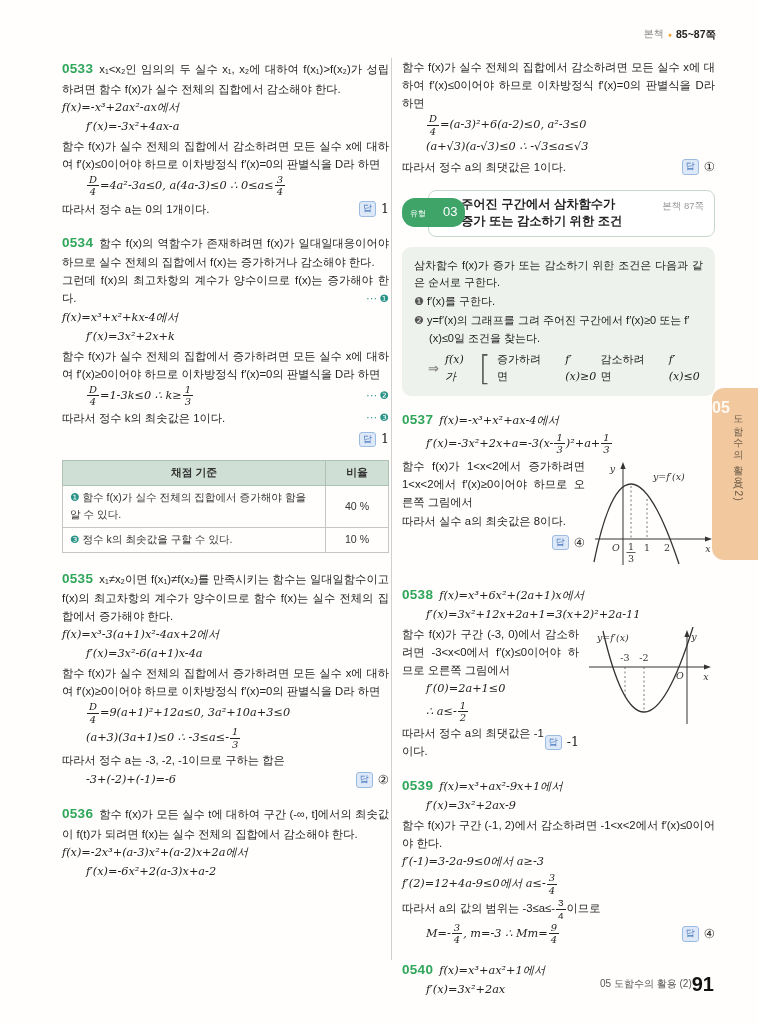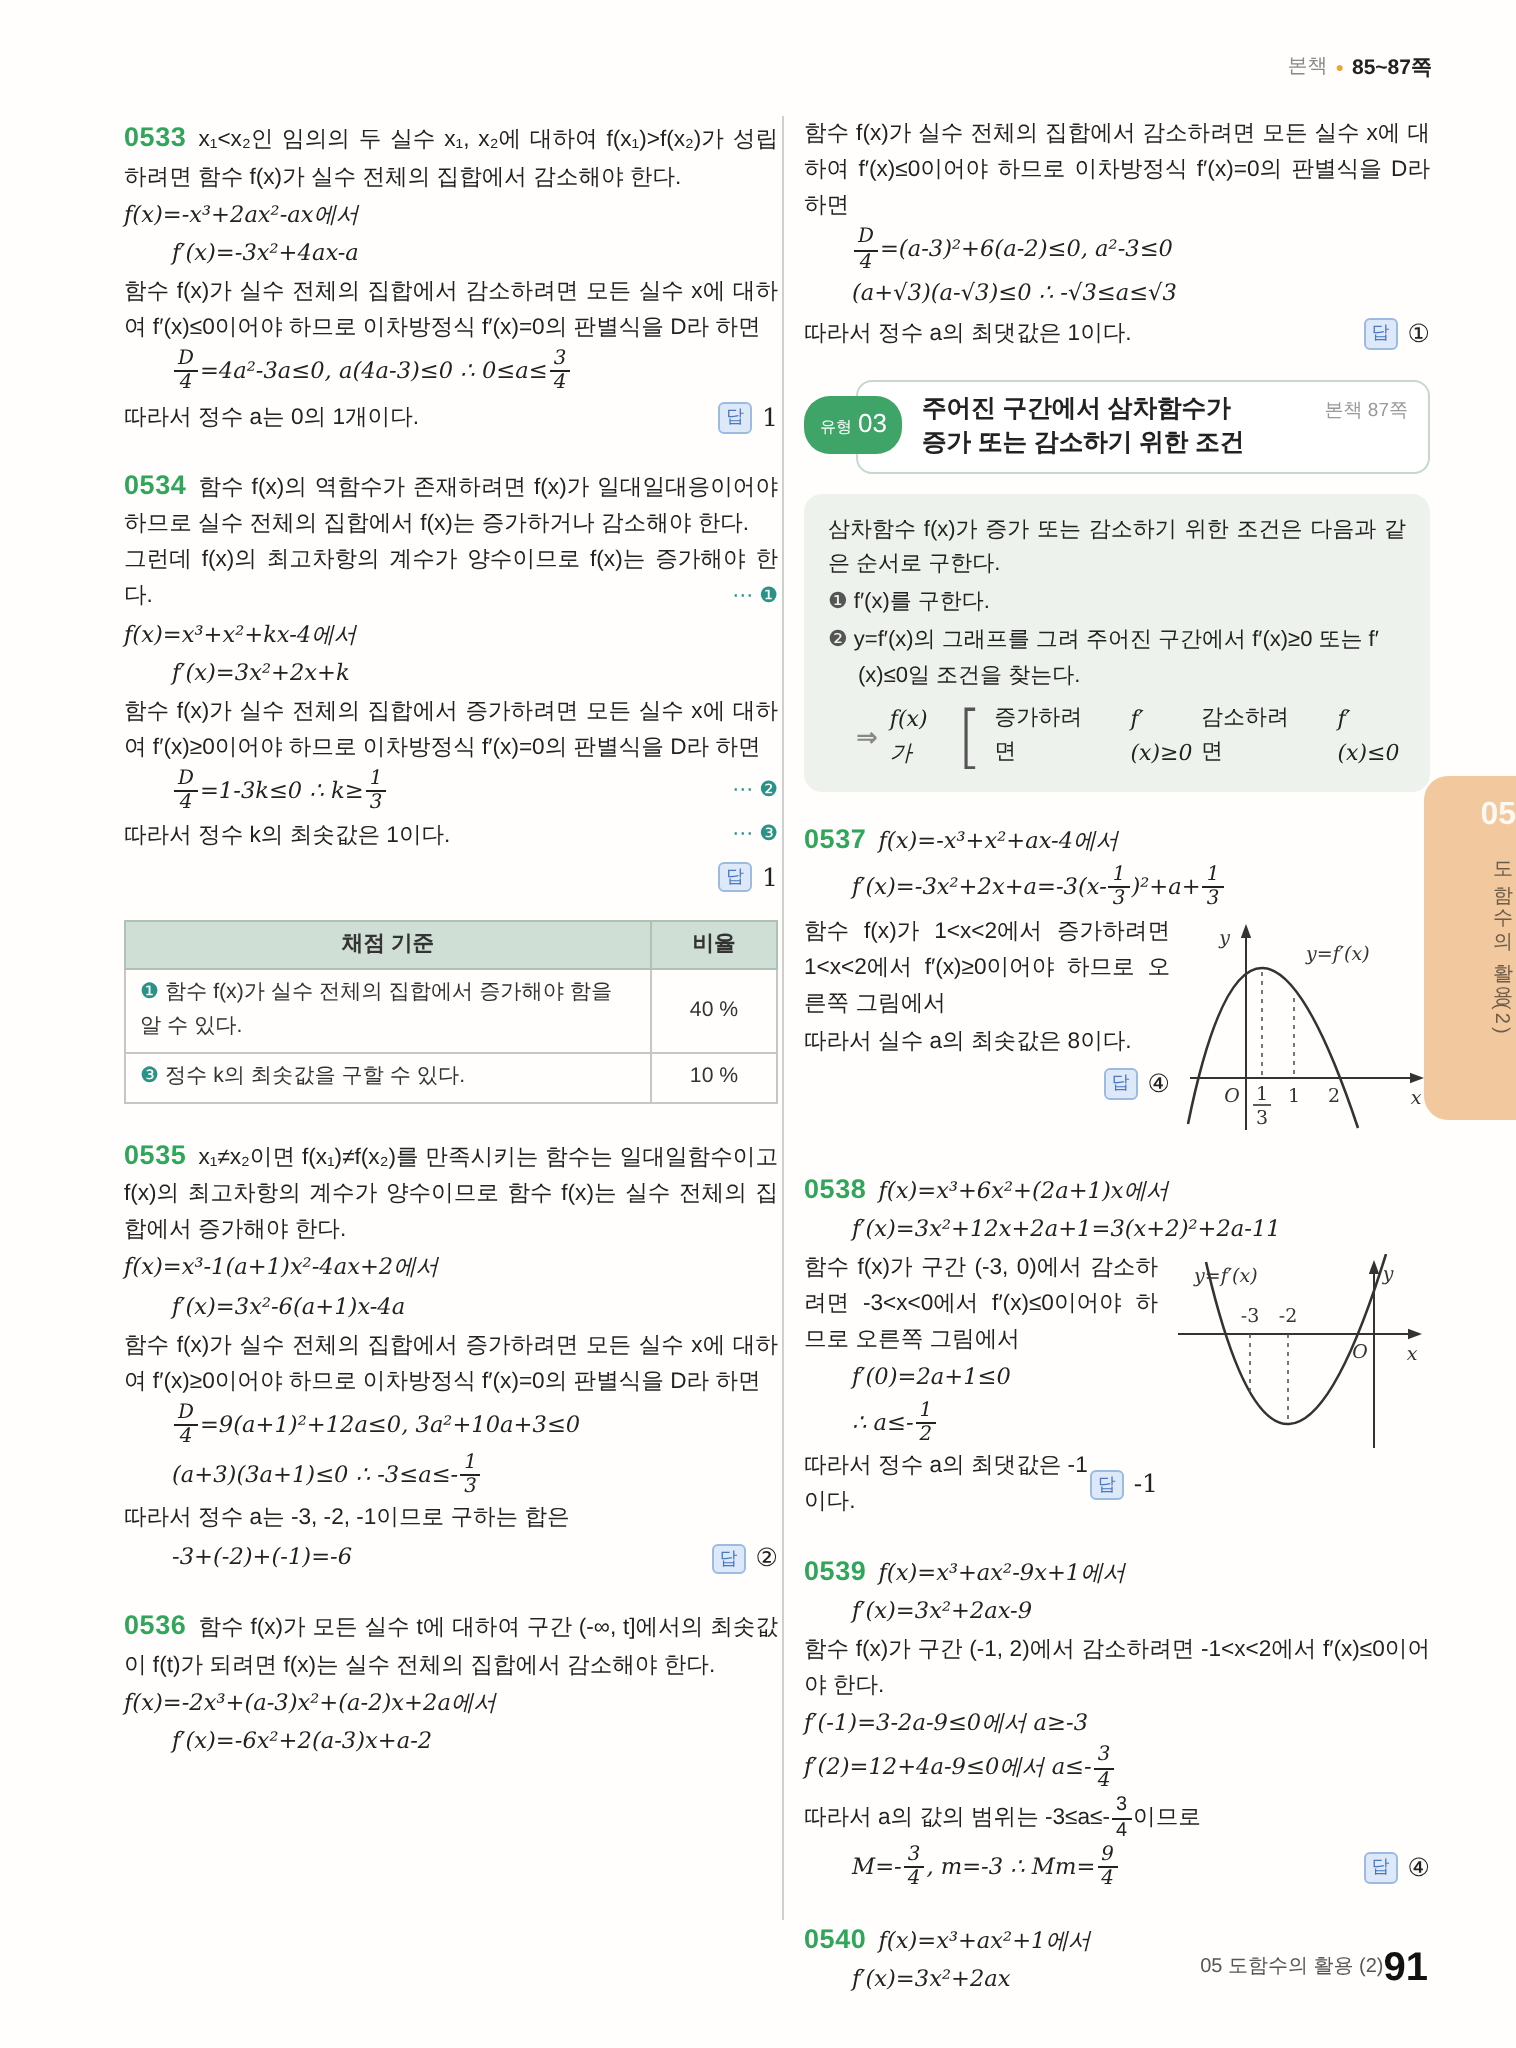--- a/index.html
+++ b/index.html
@@ -6,21 +6,21 @@
   .page{width:758px;height:1024px;margin:0 auto;background:#fffefc;position:relative;
         font-family:"Liberation Sans","DejaVu Sans",sans-serif;font-size:11.3px;color:#222;
         line-height:1.6;overflow:hidden}
   
   .page-header{position:absolute;top:26px;right:42px;display:flex;align-items:center;gap:4px;font-size:10px}
   .ph-book{color:#888}
   .ph-dot{color:#f0a437;font-size:7px;line-height:1}
   .ph-range{font-weight:bold;color:#222;font-size:10.5px}
   .divider{position:absolute;left:391px;top:58px;height:902px;width:1px;background:#cfcfcf}
   .side-tab{position:absolute;right:0;top:388px;width:46px;height:172px;background:#f2c89f;
-            border-radius:12px 0 0 12px;display:flex;flex-direction:column;align-items:flex-end;padding-top:12px;box-sizing:border-box}
+            border-radius:12px 0 0 12px;display:flex;flex-direction:row;align-items:flex-start;padding-top:12px;box-sizing:border-box}
   .st-num{color:rgba(255,255,255,.88);font-weight:bold;font-size:16px;line-height:1}
   .st-title{writing-mode:vertical-rl;font-size:10px;color:#6d5c48;margin-top:8px;letter-spacing:1.5px}
   .page-footer{position:absolute;right:44px;bottom:24px;display:flex;align-items:center;gap:0}
   .pf-ch{font-size:10px;color:#555}
   .pf-num{font-size:20px;font-weight:bold;color:#111}
   
   .col{position:absolute;top:58px}
   .col-left{left:62px;width:327px}
   .col-right{left:402px;width:313px}
   .prob{margin-bottom:13px}
@@ -45,21 +45,21 @@
   .frac .fn{border-bottom:1px solid currentColor;padding:0 2px}
   .frac .fd{padding:0 2px}
   
   .rubric{width:100%;border-collapse:collapse;margin:11px 0 15px;font-size:10.6px}
   .rubric th{background:#cfdfd5;border:1px solid #aec2b4;padding:3px 4px;font-size:10.8px;color:#333}
   .rubric td{border:1px solid #c6c6c6;padding:3.5px 7px;color:#333;text-align:left}
   .rubric td.pct{text-align:center;width:48px;white-space:nowrap}
   
   .type-wrap{position:relative;margin:2px 0 10px}
   .type-badge{position:absolute;left:0;top:8px;background:#3ea468;color:#fff;border-radius:13px;
-              padding:4px 8px;display:flex;align-items:baseline;gap:3px;z-index:2}
+              padding:4px 8px;display:flex;align-items:baseline;gap:17px;z-index:2}
   .tb-label{font-size:8px}
   .tb-num{font-size:13px;font-weight:normal}
   .type-box{margin-left:26px;border:1.5px solid #c6d8cb;border-radius:8px;padding:5px 10px 5px 32px;
             display:flex;justify-content:space-between;background:#fff}
   .type-title{font-weight:bold;font-size:12.3px;line-height:1.4;color:#222}
   .type-ref{font-size:9.5px;color:#999;margin-top:2px;white-space:nowrap}
   .tipbox{background:#eef2ec;border-radius:9px;padding:10px 12px;margin-bottom:13px;font-size:11px;line-height:1.62;text-align:justify}
   .tip-step{padding-left:15px;text-indent:-15px;margin-top:1px;text-align:left}
   .cases{display:flex;align-items:center;gap:6px;margin:3px 0 0 14px}
   .case-arrow{color:#888;font-weight:bold;font-size:13px}
@@ -156,21 +156,21 @@
           <tr>
             <td><span class="cnum">❸</span> 정수 k의 최솟값을 구할 수 있다.</td>
             <td class="pct">10 %</td>
           </tr>
         </tbody>
       </table>
     </section>
 
     <section class="prob">
       <p class="para"><span class="pnum">0535</span><span>x₁≠x₂이면 f(x₁)≠f(x₂)를 만족시키는 함수는 일대일함수이고 f(x)의 최고차항의 계수가 양수이므로 함수 f(x)는 실수 전체의 집합에서 증가해야 한다.</span></p>
-      <div class="line formula">f(x)=x³-1(a+1)x²-4ax+2에서</div>
+      <div class="line formula">f(x)=x³-3(a+1)x²-4ax+2에서</div>
       <div class="line formula ind">f′(x)=3x²-6(a+1)x-4a</div>
       <p class="para">함수 f(x)가 실수 전체의 집합에서 증가하려면 모든 실수 x에 대하여 f′(x)≥0이어야 하므로 이차방정식 f′(x)=0의 판별식을 D라 하면</p>
       <div class="line formula ind"><span class="frac">
             <span class="fn">D</span>
             <span class="fd">4</span>
           </span>=9(a+1)²+12a≤0,  3a²+10a+3≤0</div>
       <div class="line formula ind">(a+3)(3a+1)≤0  ∴ -3≤a≤-<span class="frac">
             <span class="fn">1</span>
             <span class="fd">3</span>
           </span></div>

